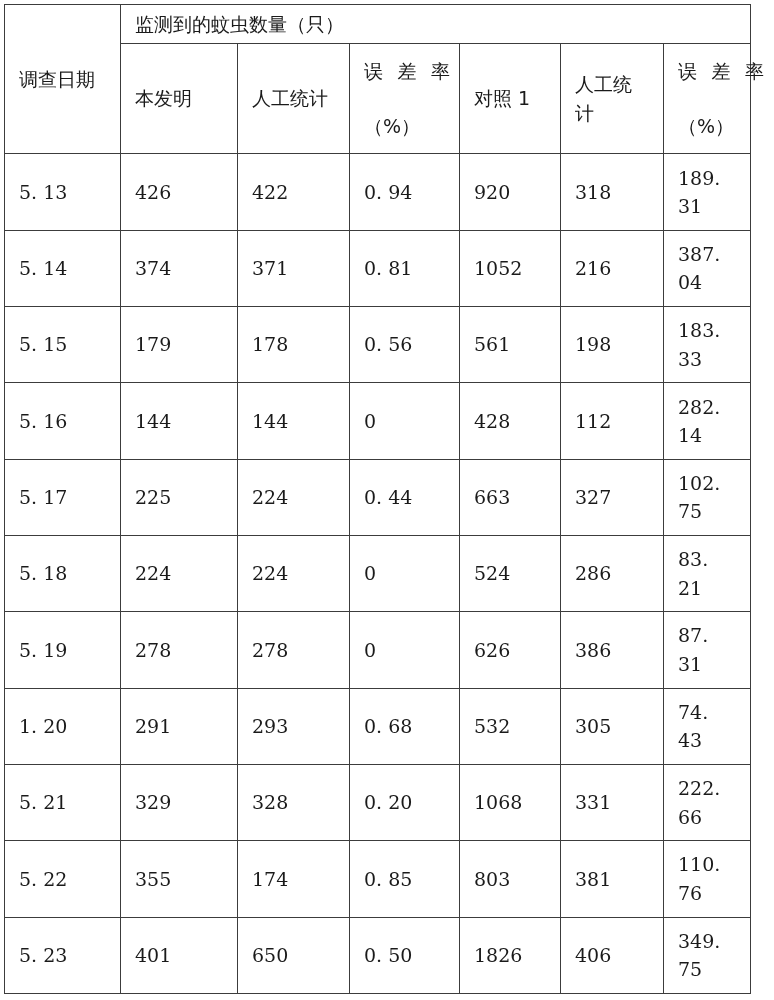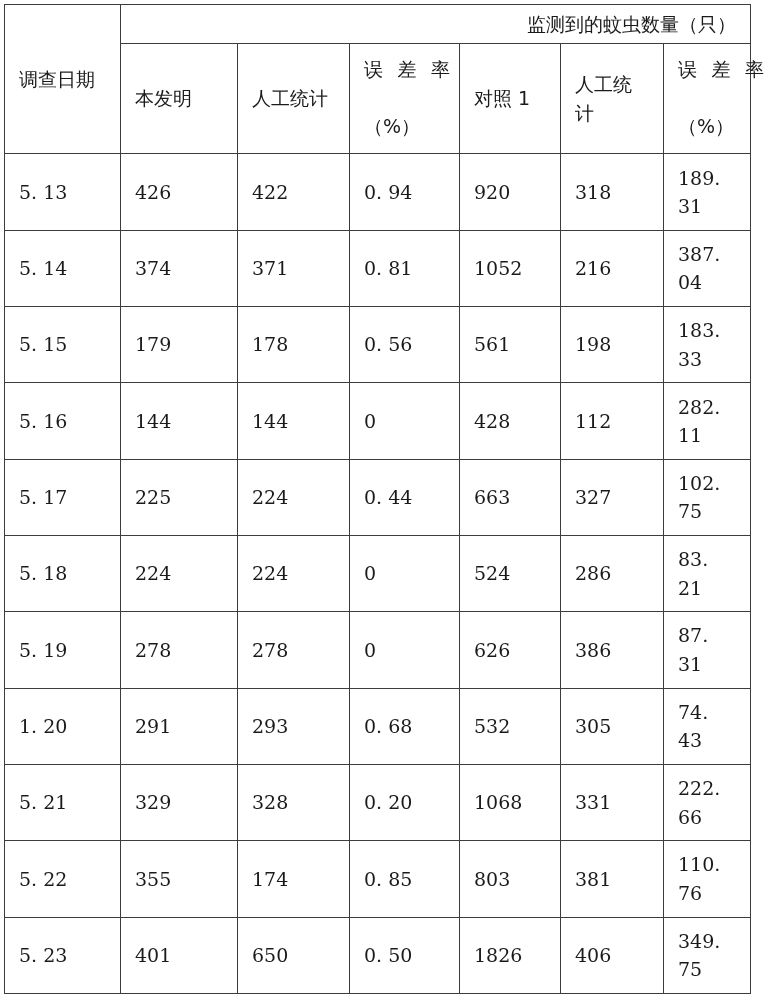--- a/index.html
+++ b/index.html
@@ -41,37 +41,36 @@
   }
 
   
   td.h-date {
     text-align: left;
     vertical-align: top;
     padding-top: 24px;
     margin-left: 7px;
   }
   td.h-span {
-    text-align: right;
+    text-align: left;
     vertical-align: top;
     padding-top: 24px;
   }
   td.h-sub {
     text-align: left;
     vertical-align: top;
     padding-top: 22px;
   }
 
   
   .spread {
     display: block;
     text-align: justify;
     text-align-last: justify;
     width: 86px;
-    font-family: Liberation Mono, monospace;
   }
   .pct-line {
     display: block;
     margin-top: 26px;
   }
 
   
   td.cell {
     text-align: left;
   }
@@ -158,21 +157,21 @@
           <td class="cell">198</td>
           <td class="cell">183. 33</td>
         </tr>
         <tr>
           <td class="cell">5. 16</td>
           <td class="cell">144</td>
           <td class="cell">144</td>
           <td class="cell">0</td>
           <td class="cell">428</td>
           <td class="cell">112</td>
-          <td class="cell">282. 11</td>
+          <td class="cell">282. 14</td>
         </tr>
         <tr>
           <td class="cell">5. 17</td>
           <td class="cell">225</td>
           <td class="cell">224</td>
           <td class="cell">0. 44</td>
           <td class="cell">663</td>
           <td class="cell">327</td>
           <td class="cell">102. 75</td>
         </tr>

